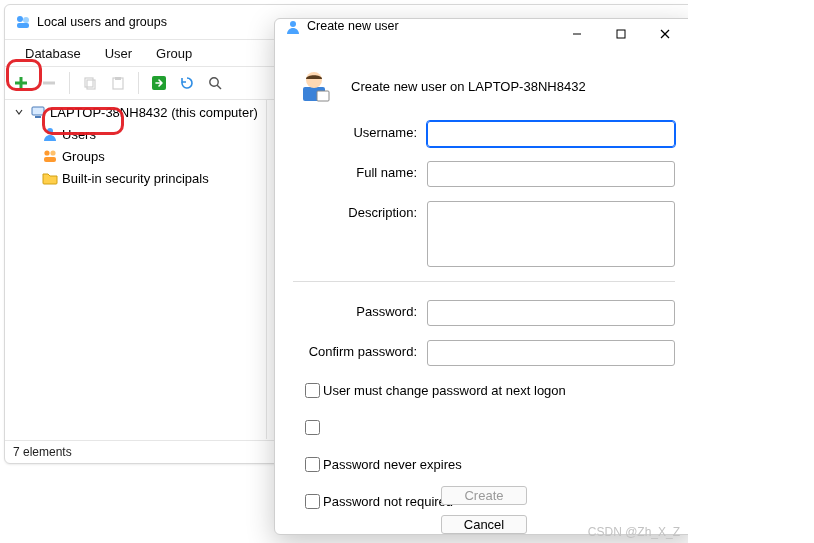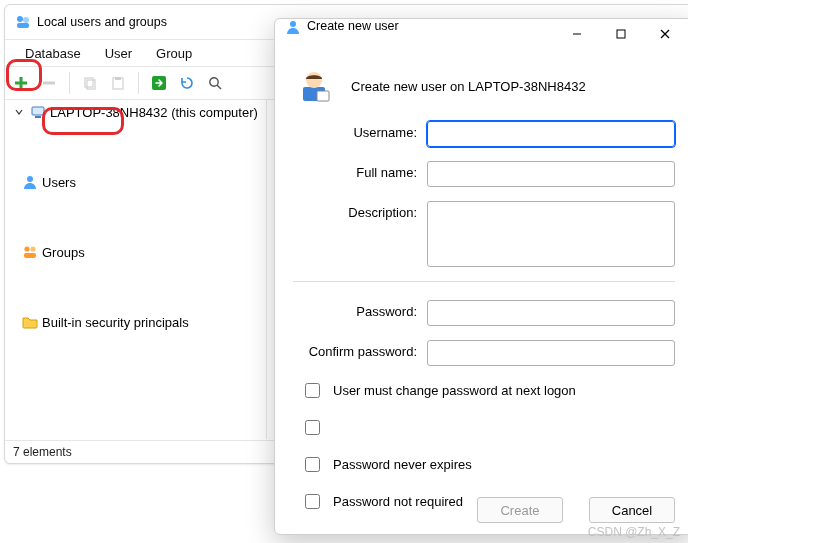--- a/index.html
+++ b/index.html
@@ -19,40 +19,40 @@
   .tbtn{width:24px;height:24px;display:flex;align-items:center;justify-content:center;border-radius:3px;}
   .tbtn.disabled{opacity:.4;}
   .tbtn svg{width:16px;height:16px;}
   .tsep{width:1px;height:22px;background:#e0e0e0;margin:0 4px;}
   .hl-red{position:absolute;border:3px solid rgba(227,30,36,.95);border-radius:10px;pointer-events:none;}
   .body{position:absolute;top:94px;left:1px;right:1px;bottom:24px;display:flex;}
   .tree{width:260px;border-right:1px solid #e6e6e6;padding-top:2px;}
   .node{display:flex;align-items:center;height:22px;padding-left:6px;gap:4px;}
   .node .exp{width:14px;display:flex;justify-content:center;color:#555;}
   .node .icon{width:16px;height:16px;}
-  .child{padding-left:16px;margin-top:48px;}
+  .child{padding-left:36px;}
   .statusbar{position:absolute;bottom:0;left:0;right:0;height:22px;border-top:1px solid #e6e6e6;display:flex;align-items:center;padding:0 8px;font-size:12px;color:#222;}
   
   .dialog{position:absolute;left:274px;top:18px;width:418px;height:515px;background:#fff;border:1px solid #cfcfcf;border-radius:6px;box-shadow:0 8px 28px rgba(0,0,0,.22);}
   .dlg-titlebar{height:34px;display:flex;align-items:flex-start;padding:0 6px;}
   .dlg-titlebar .appicon{width:16px;height:16px;margin:0 6px 0 4px;}
   .dlg-titlebar .title{font-size:12.5px;}
   .dlg-titlebar .spacer{flex:1 1 auto;}
   .dlg-body{padding:10px 18px 0 18px;}
   .dlg-head{display:flex;align-items:center;gap:20px;margin:6px 4px 18px 4px;}
   .dlg-head .bigicon{width:34px;height:34px;}
   .form-row{display:flex;align-items:flex-start;margin-bottom:14px;}
   .form-row label{width:124px;text-align:right;padding-right:10px;padding-top:4px;}
   .form-row input[type=text]{flex:1;height:24px;border:1px solid #b0b0b0;border-radius:3px;padding:0 6px;font:inherit;}
   .form-row input.focus{border-color:#0a66ff;outline:1px solid #0a66ff;}
   .form-row textarea{flex:1;height:56px;border:1px solid #b0b0b0;border-radius:3px;padding:4px 6px;font:inherit;resize:none;}
   .hr{height:1px;background:#ddd;margin:2px 0 18px 0;}
-  .chk{display:flex;align-items:center;gap:10px;margin:8px 0 16px 8px;}
+  .chk{display:flex;align-items:center;margin:8px 0 16px 8px;}
   .chk input{width:15px;height:15px;}
-  .dlg-footer{position:absolute;left:0;right:0;bottom:0;height:48px;display:flex;align-items:center;justify-content:flex-end;gap:26px;padding:0 18px;}
+  .dlg-footer{position:absolute;left:0;right:0;bottom:0;height:48px;display:flex;align-items:center;justify-content:flex-end;gap:10px;padding:0 18px;flex-direction:column;}
   .btn{min-width:86px;height:26px;border:1px solid #c4c4c4;border-radius:3px;background:#fafafa;font:inherit;padding:0 12px;}
   .btn:disabled{color:#9a9a9a;}
   .watermark{position:absolute;right:8px;bottom:4px;color:#c2c2c2;font-size:12px;}
   .n-letter{position:absolute;left:695px;top:196px;color:#000;font-size:13px;}
 </style>
 </head>
 <body>
 <div class="stage">
 
 <div class="main-window">

